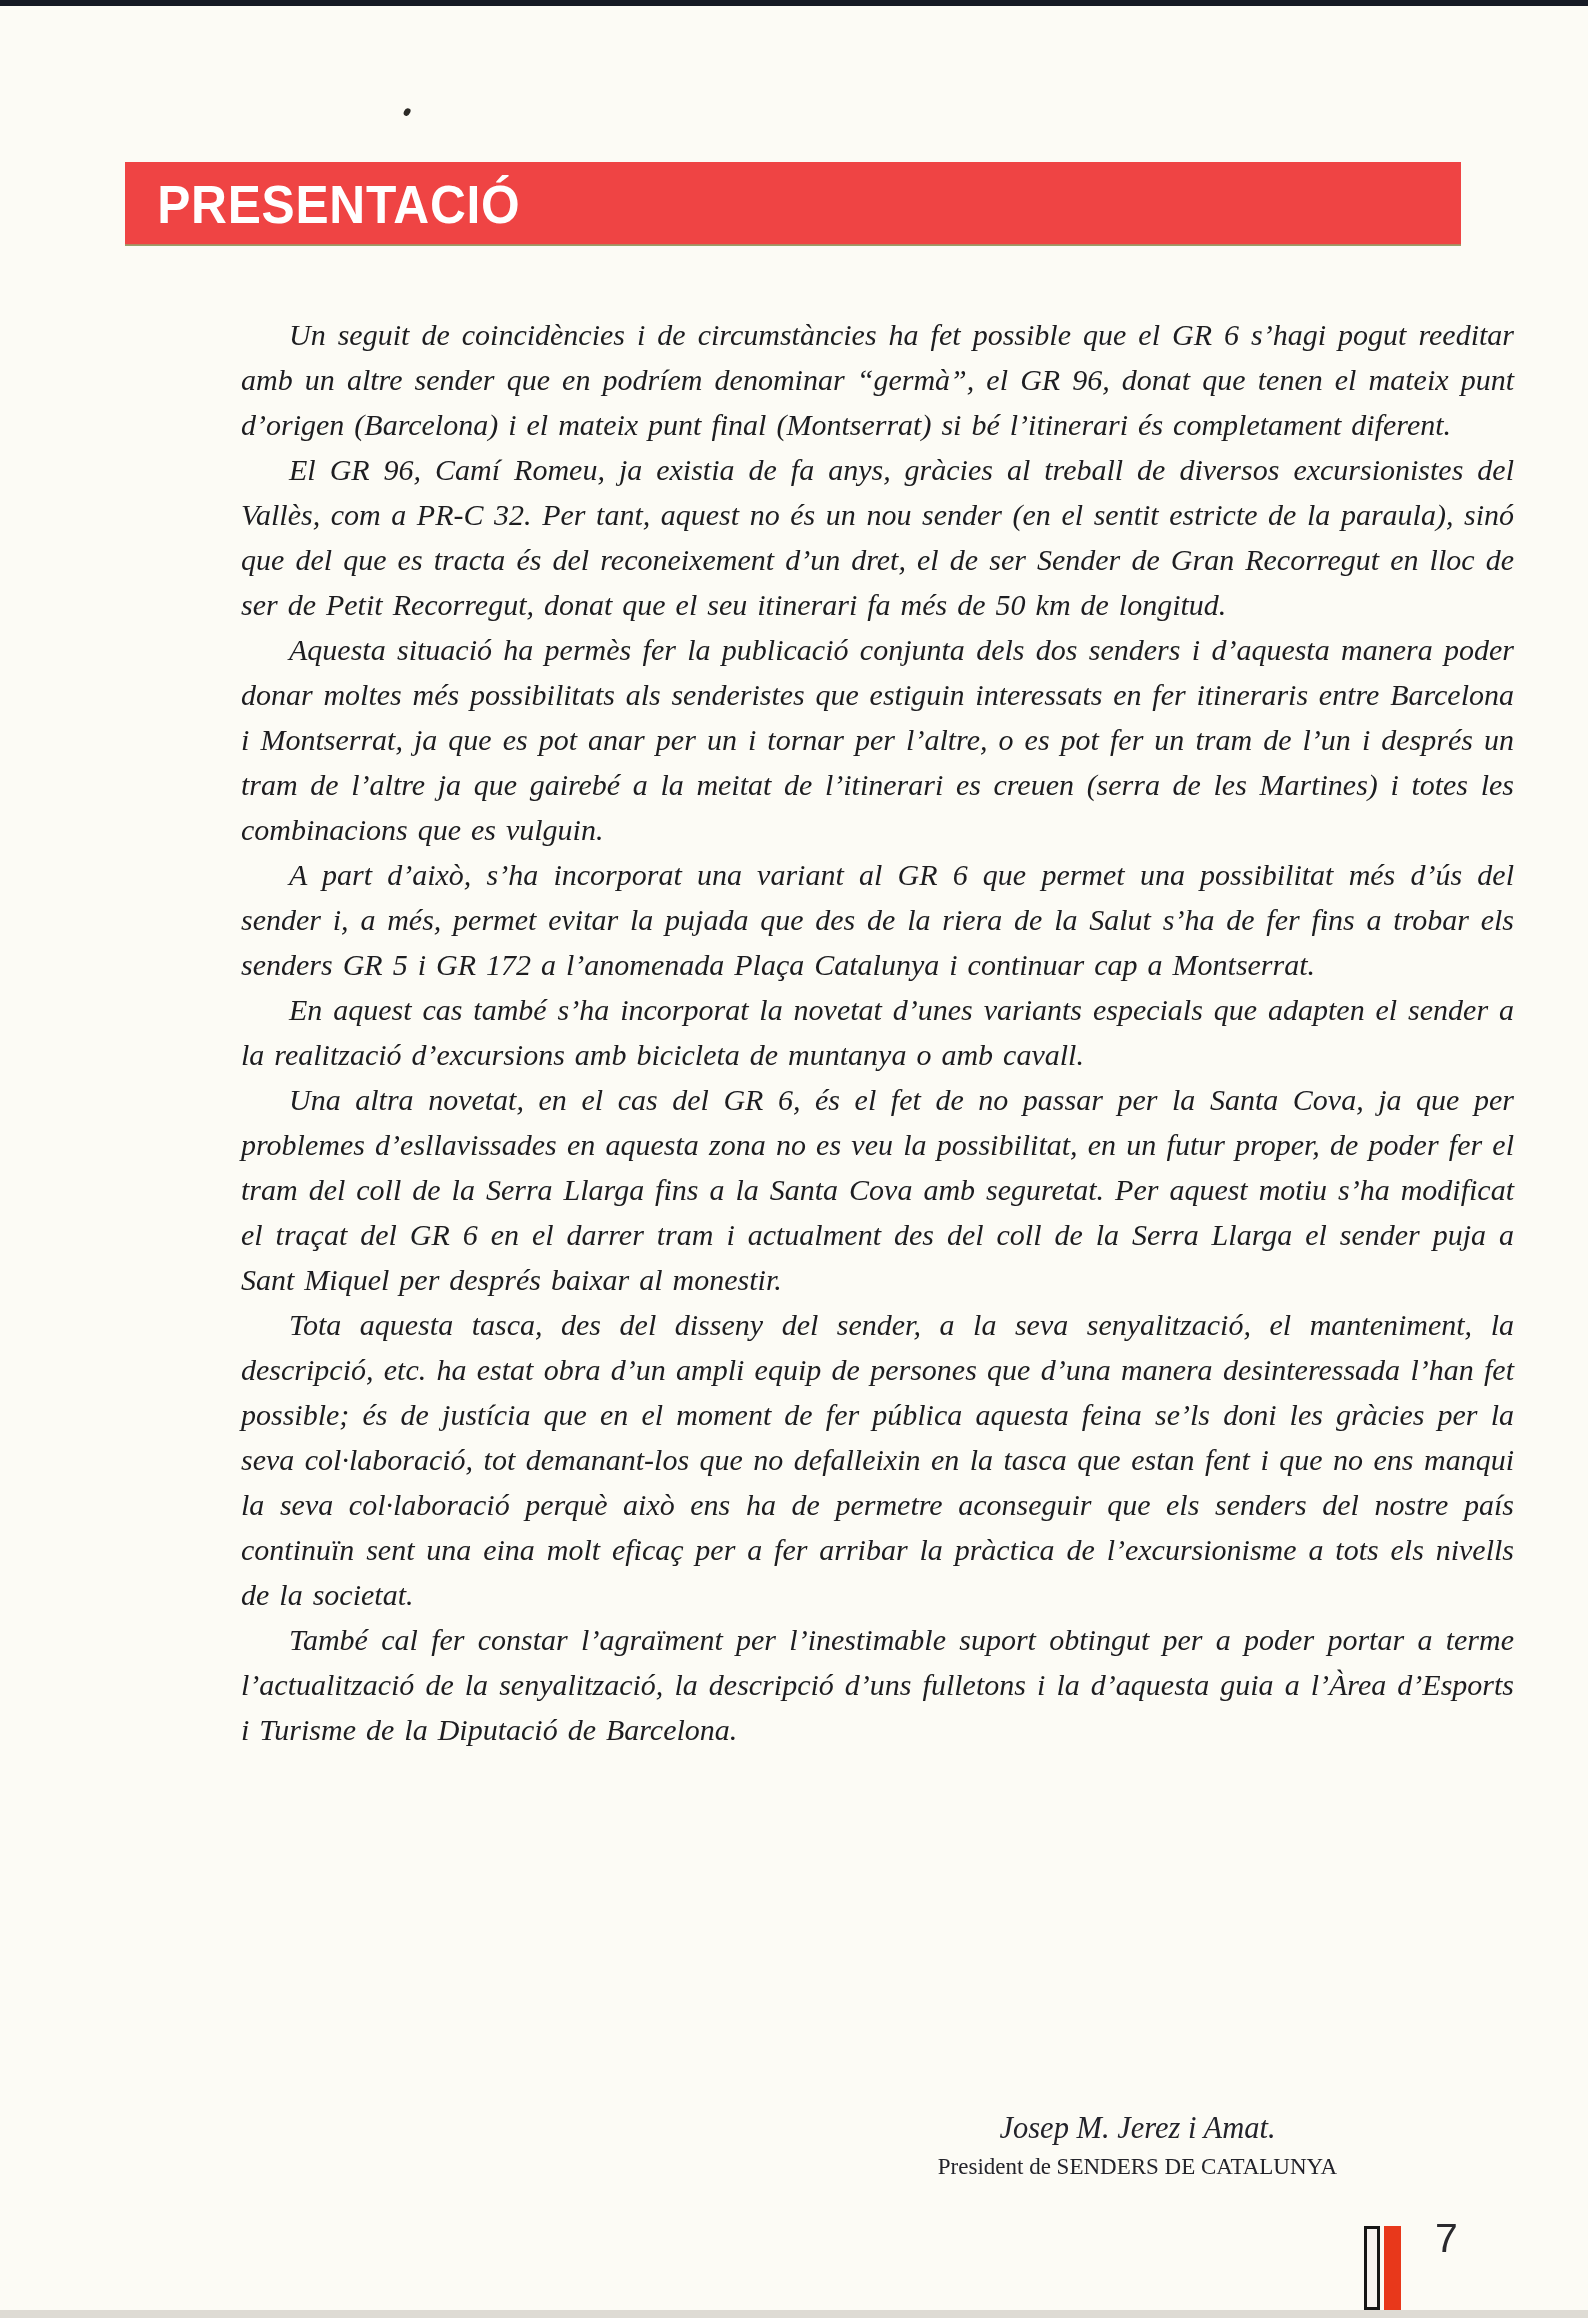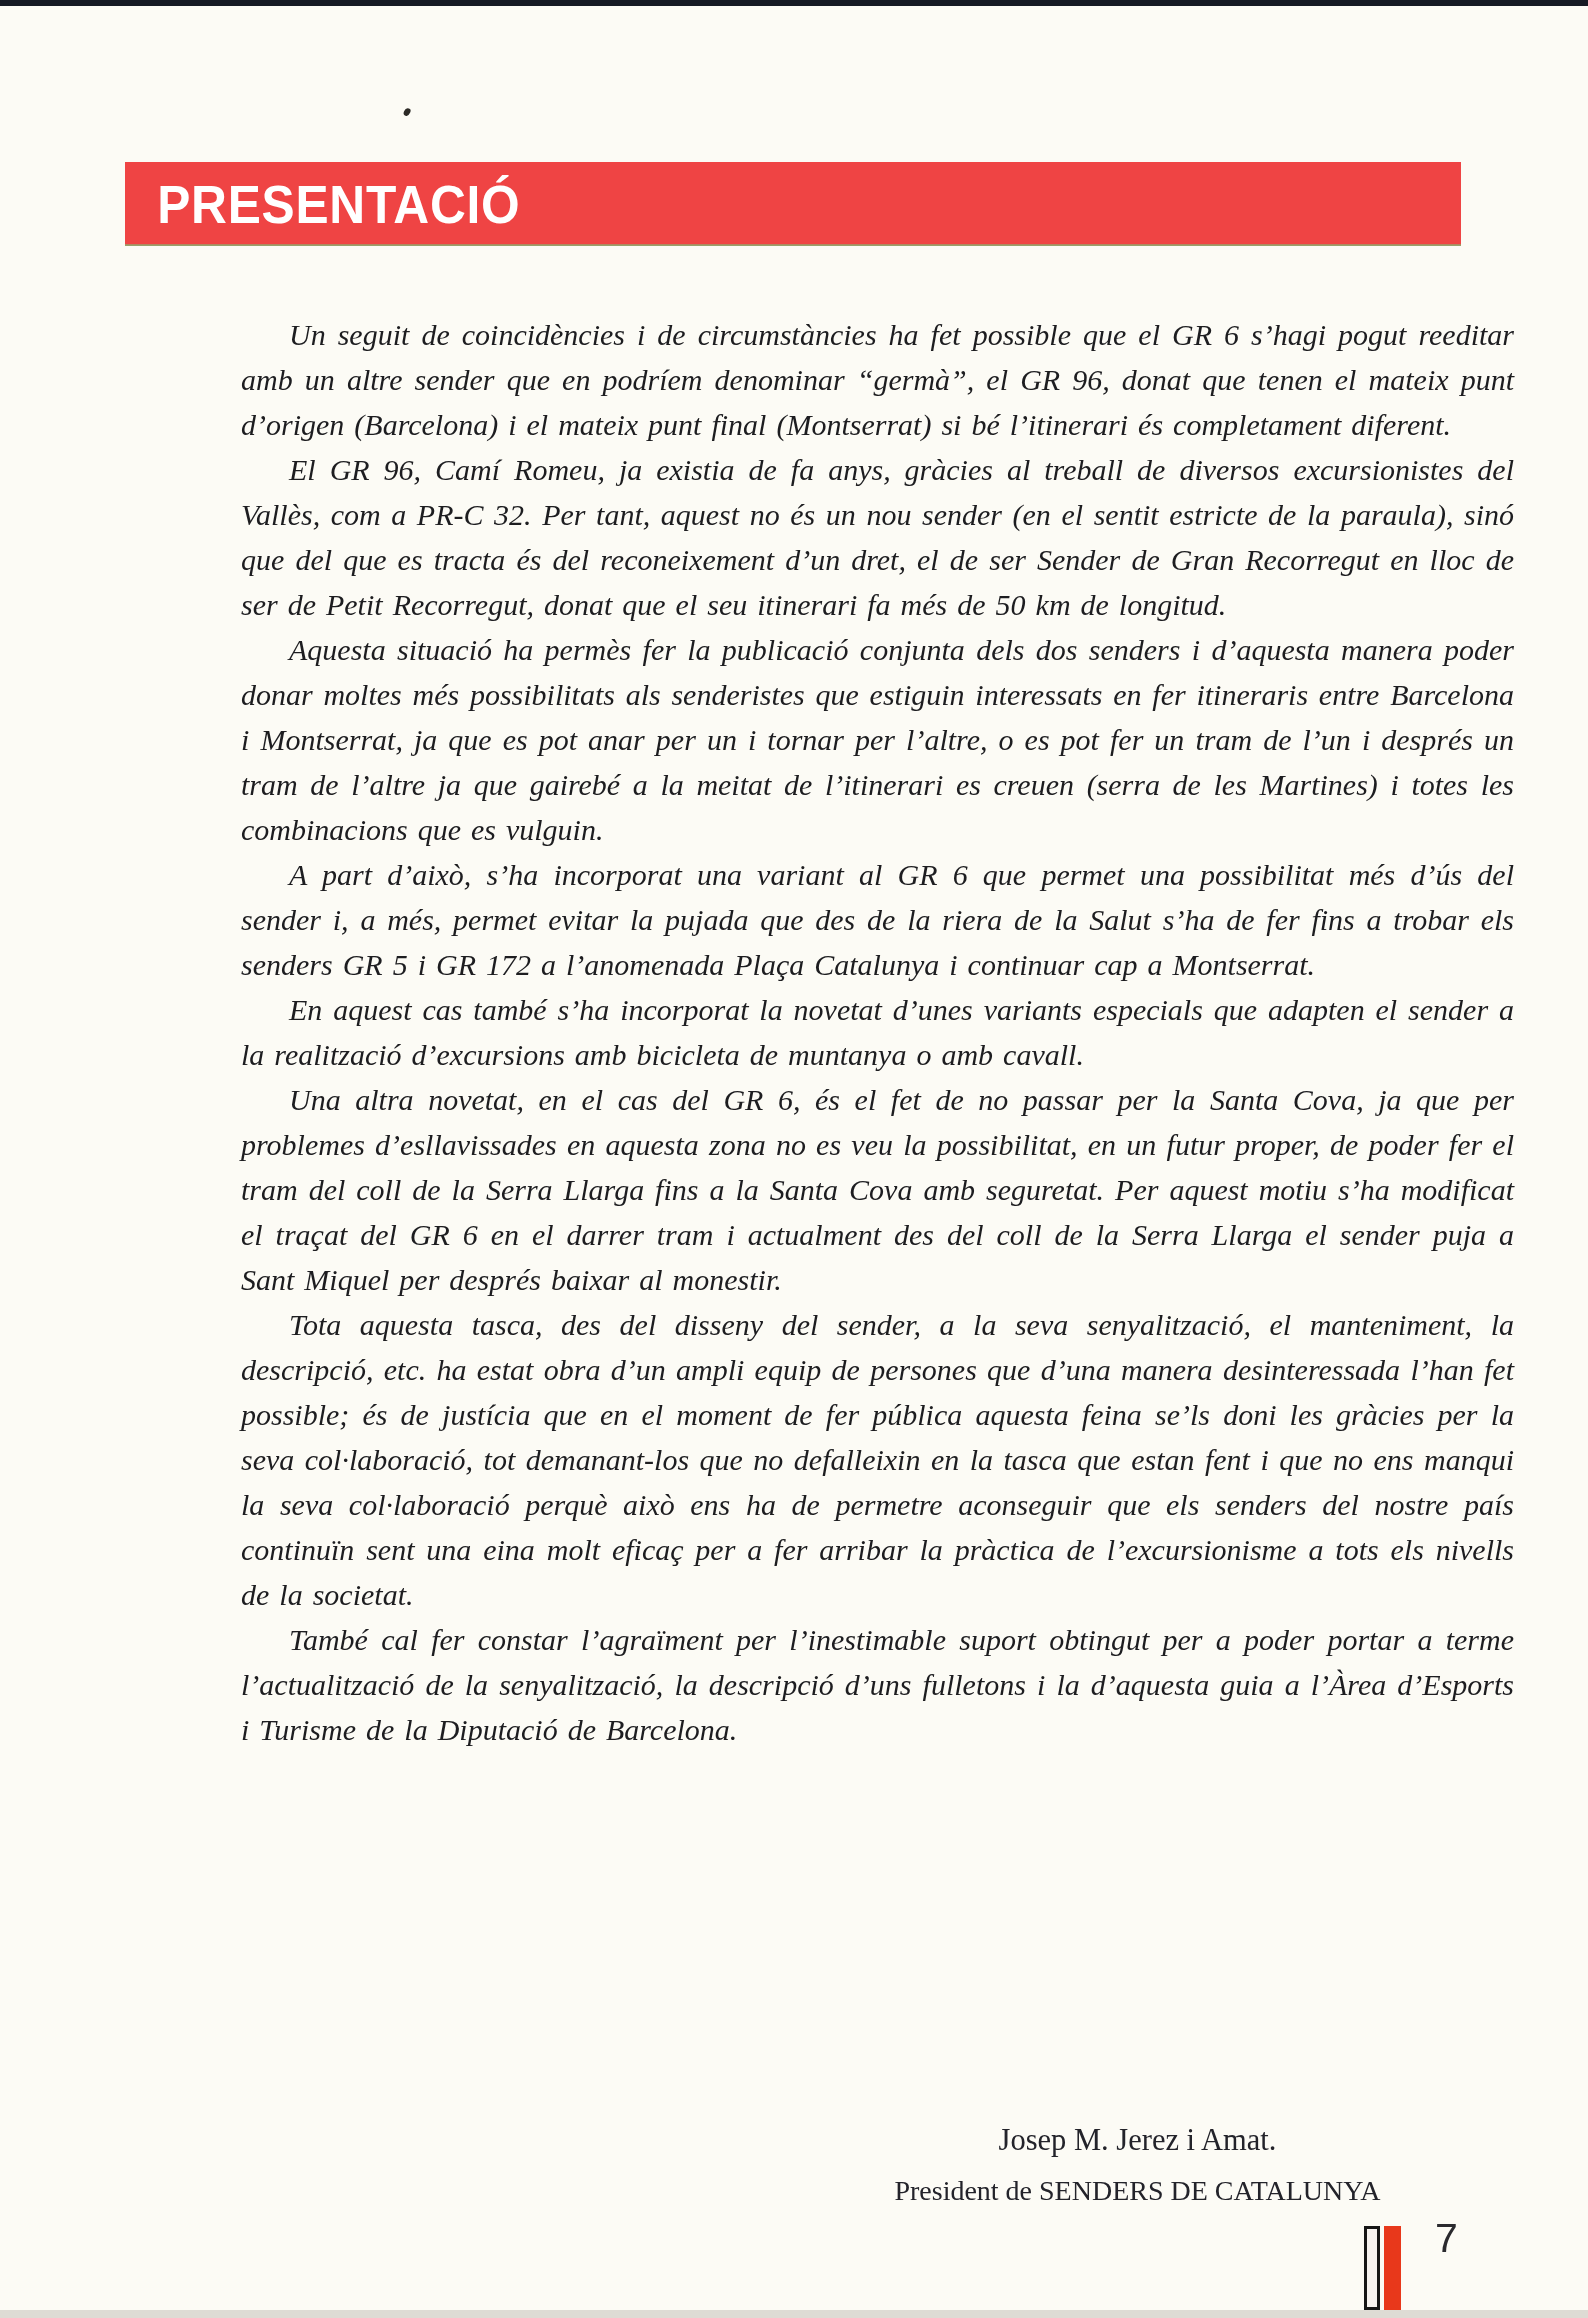--- a/index.html
+++ b/index.html
@@ -69,24 +69,25 @@
   
   .signature{
     position:absolute;left:764px;top:2106px;
     width:747px;
     text-align:center;
     color:#23232a;
   }
   .signature .sig-name{
     font-size:30.5px;
     line-height:36px;
-    margin:16px;
+    margin:4px;
+    font-style:italic;
   }
   .signature .sig-role{
-    font-size:28px;
+    font-size:23px;
     line-height:33px;
     margin:1px;
   }
   
   .bar-white{
     position:absolute;left:1364px;top:2226px;
     width:10px;height:78px;
     background:#f7f3f0;
     border:3.3px solid #161616;
   }

